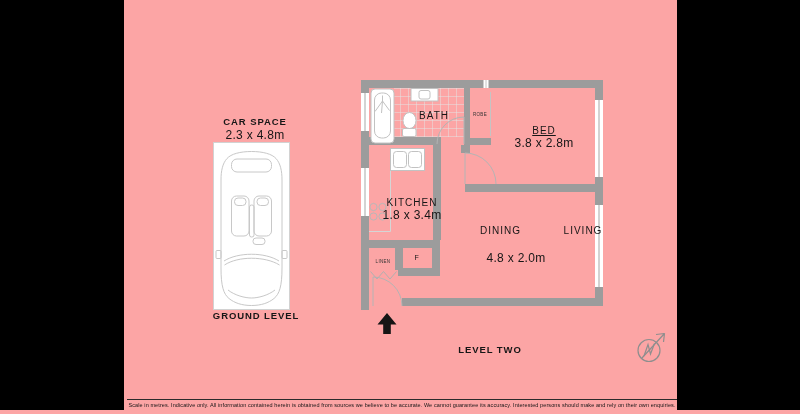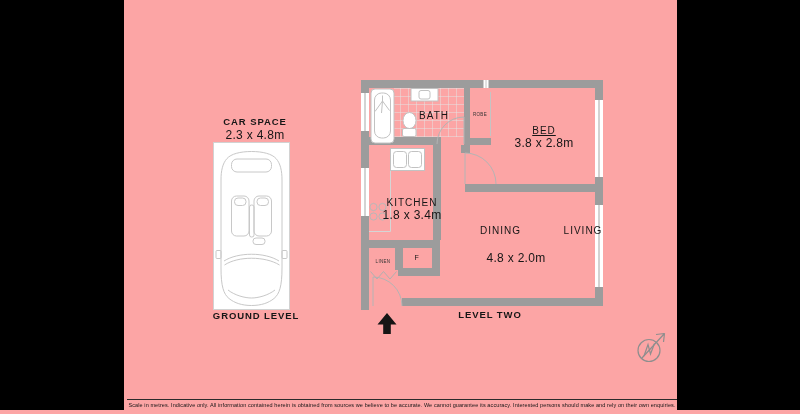--- a/index.html
+++ b/index.html
@@ -152,21 +152,21 @@
   <div class="lbl tiny" style="left:480px;top:113px;">ROBE</div>
   <div class="lbl room" style="left:544px;top:126px;text-decoration:underline;">BED</div>
   <div class="lbl dims" style="left:544px;top:137px;">3.8 x 2.8m</div>
   <div class="lbl room" style="left:412px;top:198px;">KITCHEN</div>
   <div class="lbl dims" style="left:412px;top:209px;">1.8 x 3.4m</div>
   <div class="lbl room" style="left:485px;top:226px;padding-left:31px;">DINING</div>
   <div class="lbl room" style="left:562px;top:226px;padding-left:42px;">LIVING</div>
   <div class="lbl dims" style="left:516px;top:252px;">4.8 x 2.0m</div>
   <div class="lbl tiny" style="left:383px;top:260px;">LINEN</div>
   <div class="lbl fkey" style="left:417px;top:254px;">F</div>
-  <div class="lbl h1" style="left:490px;top:310px;">LEVEL TWO</div>
+  <div class="lbl h1" style="left:490px;top:345px;">LEVEL TWO</div>
 
   <div class="rule"></div>
   <div class="disc">Scale in metres. Indicative only. All information contained herein is obtained from sources we believe to be accurate. We cannot guarantee its accuracy. Interested persons should make and rely on their own enquiries.</div>
 
   <div class="bar bar-left"></div>
   <div class="bar bar-right"></div>
 
 </div>
 
 </body></html>

